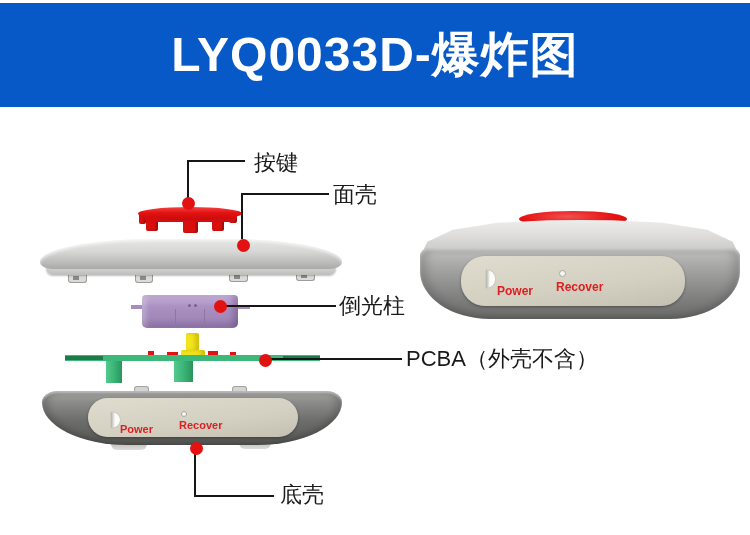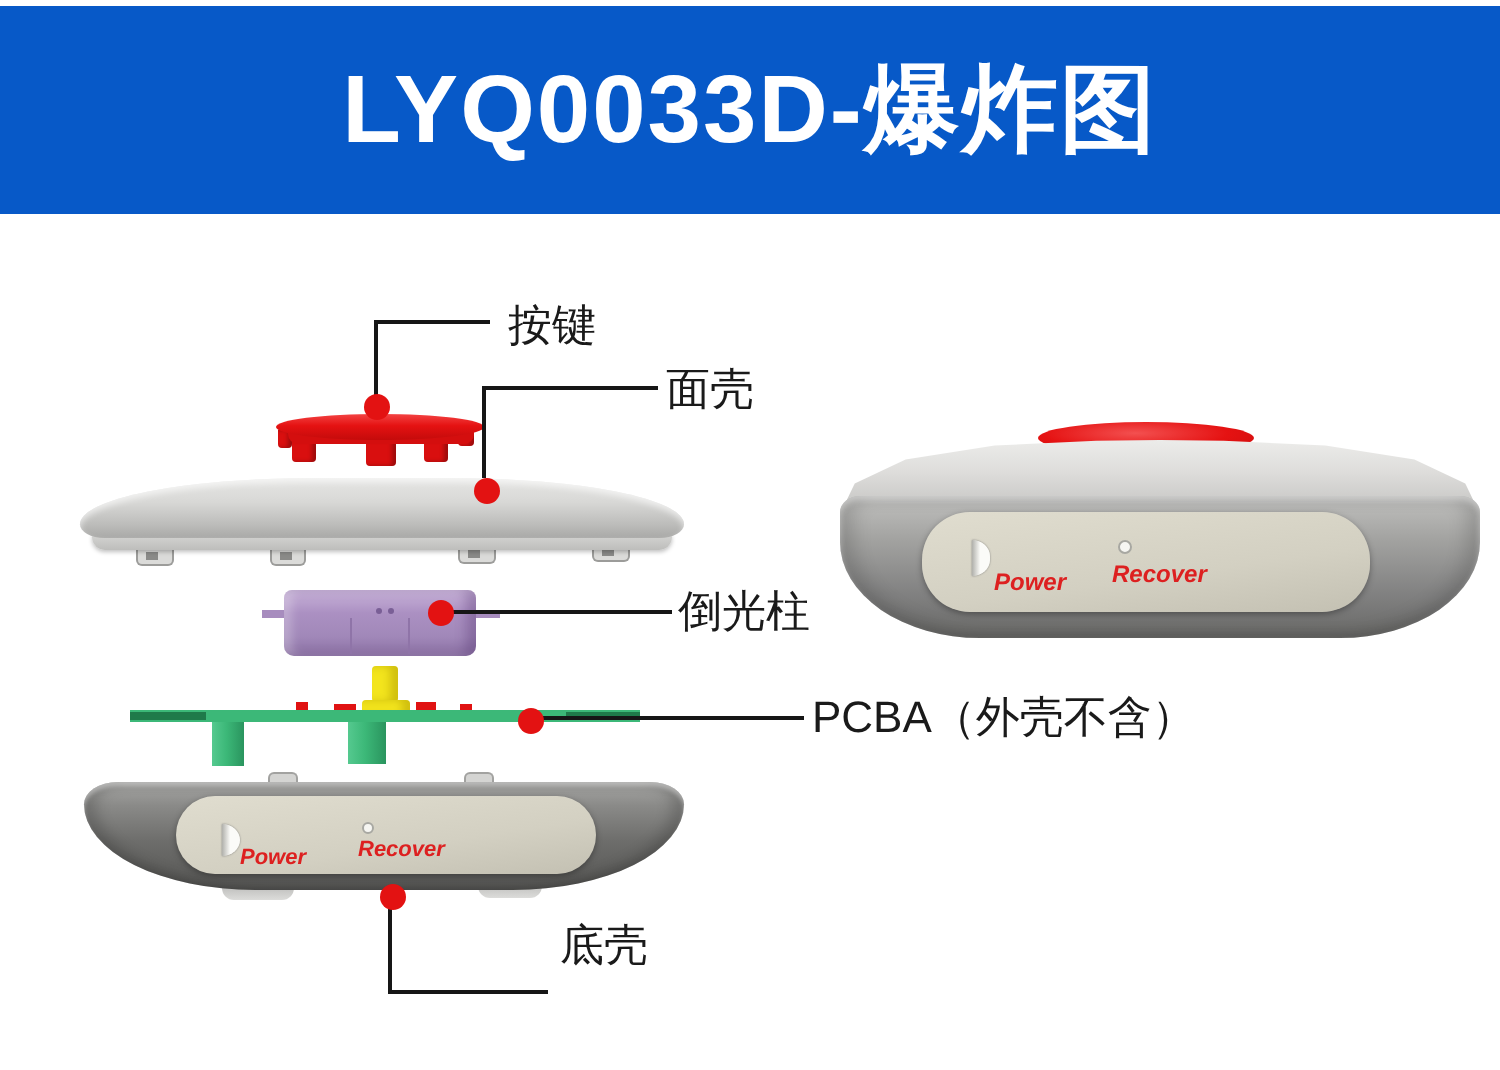--- a/index.html
+++ b/index.html
@@ -54,21 +54,21 @@
              border-radius:18px 18px 92px 92px / 12px 12px 46px 46px;
              box-shadow:inset 0 2px 2px rgba(255,255,255,.4), inset 6px 0 7px rgba(0,0,0,.18), inset -6px 0 7px rgba(0,0,0,.18); }
   .panel   { background:linear-gradient(172deg,#e0ddcf 0%,#d3d0c2 60%,#c3c0b2 100%); border-radius:24px;
              box-shadow:0 1px 3px rgba(0,0,0,.35); }
   .foot    { background:linear-gradient(180deg,#b4b4b2,#dcdcda); border-radius:3px 3px 6px 6px; }
   .topclip { background:#d4d4d2; border:1px solid #a2a2a0; border-bottom:none; box-sizing:border-box;
              border-radius:3px 3px 0 0; }
   .d-switch { background:linear-gradient(90deg,#b0b0ab 0%,#fbfbf8 45%); border-radius:0 10px 10px 0 / 0 9px 9px 0;
               box-shadow:0 0 1px #777; }
   .pinhole { background:#f6f6f2; border:1px solid #a8a8a2; border-radius:50%; box-sizing:border-box; }
-  .dev-text { color:var(--device-text-red); font-size:11px; font-weight:bold; white-space:nowrap;font-style:italic; }
+  .dev-text { color:var(--device-text-red); font-size:11px; font-weight:bold; white-space:nowrap; }
   .dev-text-lg { font-size:12px; }
 
   
   .as-cap  { background:radial-gradient(ellipse at 45% 35%,#f35050 0%,#e51212 55%,#c90c0c 100%); border-radius:50%; }
   .as-dome { background:linear-gradient(180deg,#ececea 0%,#dedddb 45%,#c5c5c3 100%);
              clip-path:polygon(0% 100%,2% 62%,10% 28%,24% 8%,40% 1%,50% 0%,60% 1%,76% 8%,90% 28%,98% 62%,100% 100%); }
   .as-body { background:linear-gradient(180deg,#c1c1bf 0%,#a3a3a1 30%,#808080 70%,#696967 100%);
              border-radius:10px 10px 70px 70px / 8px 8px 48px 48px;
              box-shadow:inset 0 2px 3px rgba(255,255,255,.45), inset 7px 0 9px rgba(0,0,0,.15), inset -7px 0 9px rgba(0,0,0,.15); }
 
@@ -162,16 +162,16 @@
     <div class="abs dot z5" style="left:214px;top:300px;"></div>
     <div class="abs callout z5" style="left:339px;top:294px;">倒光柱</div>
 
     <div class="abs line z5" style="left:271px;top:358px;width:131px;height:2px;"></div>
     <div class="abs dot z5" style="left:259px;top:354px;"></div>
     <div class="abs callout z5" style="left:406px;top:347px;">PCBA（外壳不含）</div>
 
     <div class="abs line z5" style="left:194px;top:453px;width:2px;height:44px;"></div>
     <div class="abs line z5" style="left:194px;top:495px;width:80px;height:2px;"></div>
     <div class="abs dot z5" style="left:190px;top:442px;"></div>
-    <div class="abs callout z5" style="left:280px;top:461px;">底壳</div>
+    <div class="abs callout z5" style="left:280px;top:483px;">底壳</div>
   </div>
 
 </div>
 
 </body></html>

